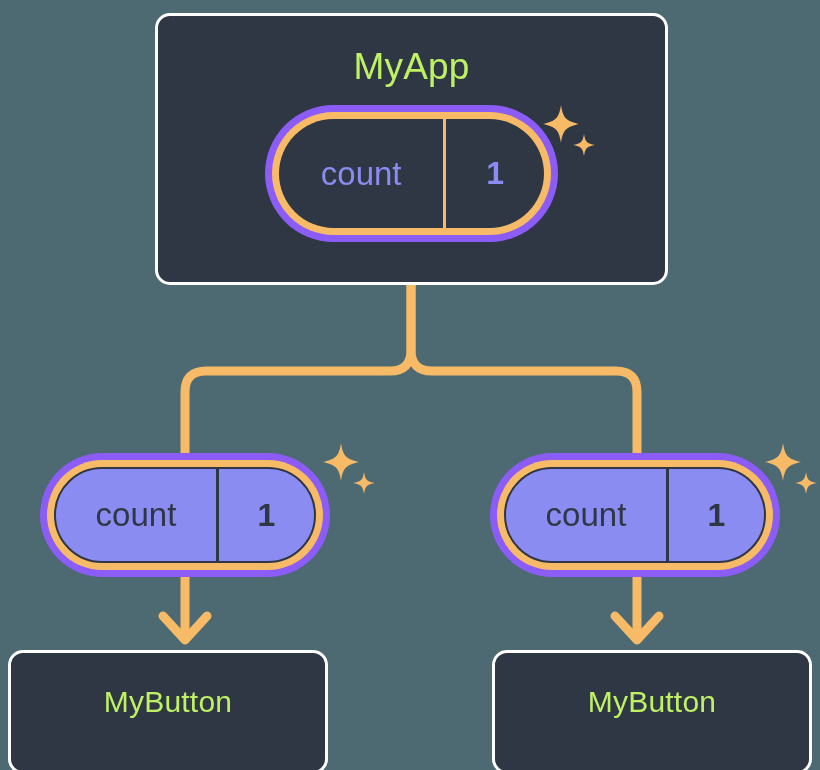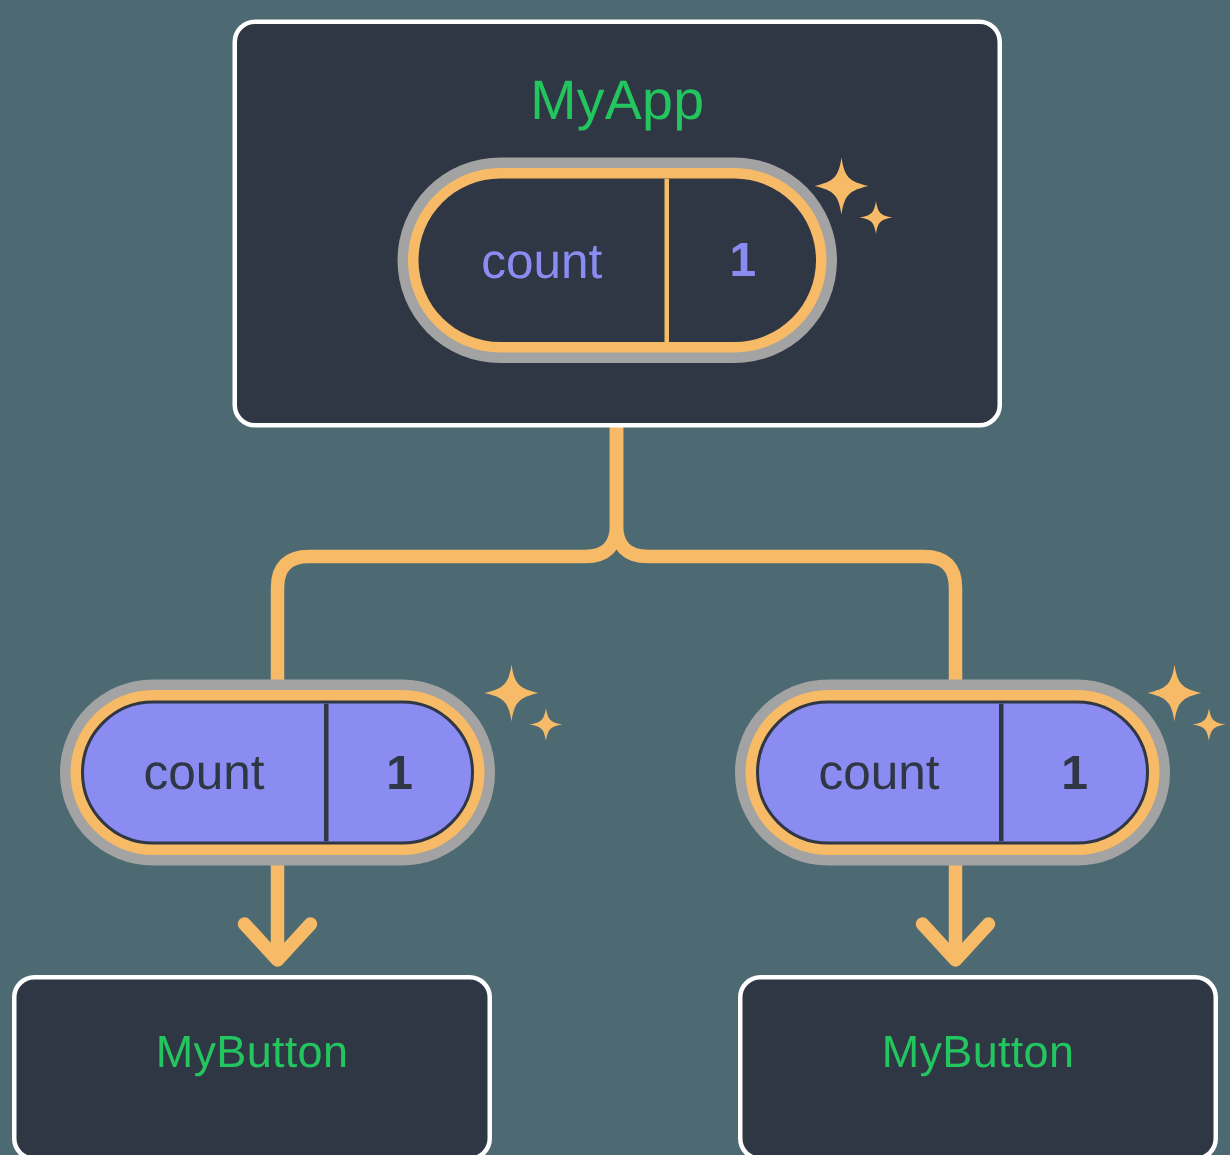--- a/index.html
+++ b/index.html
@@ -33,21 +33,21 @@
 
   
   .comp-card {
     position: absolute;
     background: #2f3644;
     border: 3px solid #ffffff;
     border-radius: 15px;
     box-sizing: border-box;
   }
   .comp-title {
-    color: #22c55e;
+    color: #bef264;
     font-size: 37px;
     font-weight: 400;
     letter-spacing: 0.2px;
     text-align: center;
     white-space: nowrap;
   }
 
   
   #card-myapp {
     left: 155px;
@@ -80,21 +80,21 @@
   
   .pill {
     position: absolute;
     box-sizing: border-box;
     display: flex;
     align-items: stretch;
     border-radius: 999px;
   }
   
   .pill-outer {
-    background: #a3a3a3;
+    background: #8b5cf6;
     padding: 7px;
     border-radius: 999px;
   }
   
   .pill-inner {
     background: #f7ba66;
     padding: 7px;
     border-radius: 999px;
     width: 100%;
     height: 100%;

